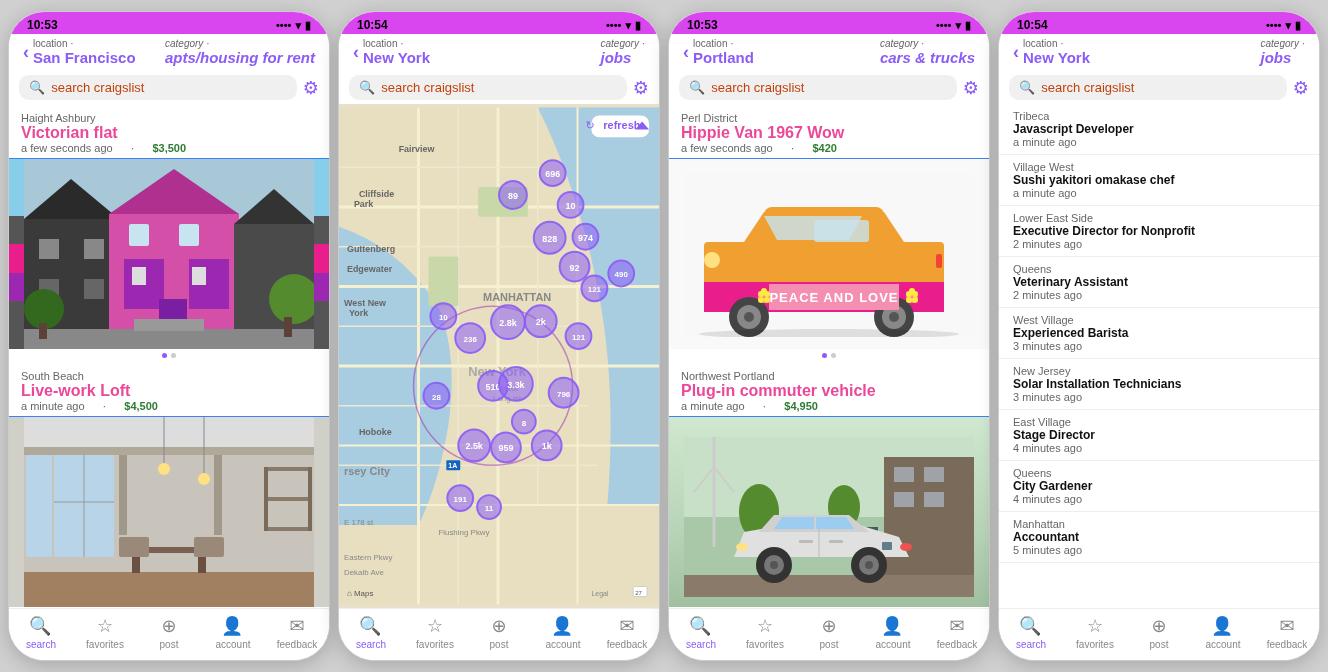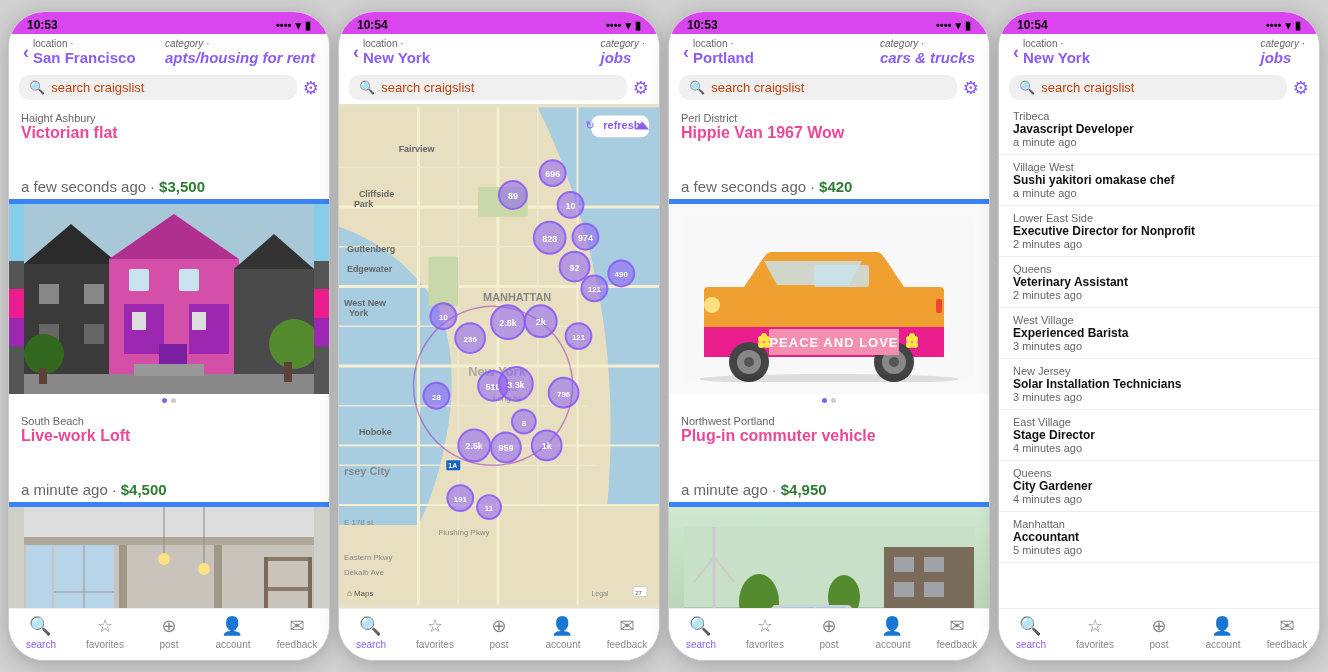--- a/index.html
+++ b/index.html
@@ -112,37 +112,36 @@
       font-size: 18px;
     }
     .content-area {
       flex: 1;
       overflow: hidden;
       background: #fff;
     }
     
     .listing-item {
       padding: 8px 12px 4px;
-      border-bottom: 5px solid #3b82f6;
+      border-bottom: 1px solid #3b82f6;
     }
     .listing-neighborhood {
       font-size: 11px;
       color: #666;
     }
     .listing-title {
       font-size: 16px;
       font-weight: 700;
       color: #ec4899;
     }
     .listing-meta {
-      font-size: 15px;
+      font-size: 11px;
       color: #666;
       display: flex;
-      gap: 4px;
-      margin-top: 36px;
+      gap: 18px;
     }
     .listing-price {
       color: #2e7d32;
       font-weight: 600;
     }
     .image-placeholder {
       width: 100%;
       height: 190px;
       display: flex;
       align-items: center;

